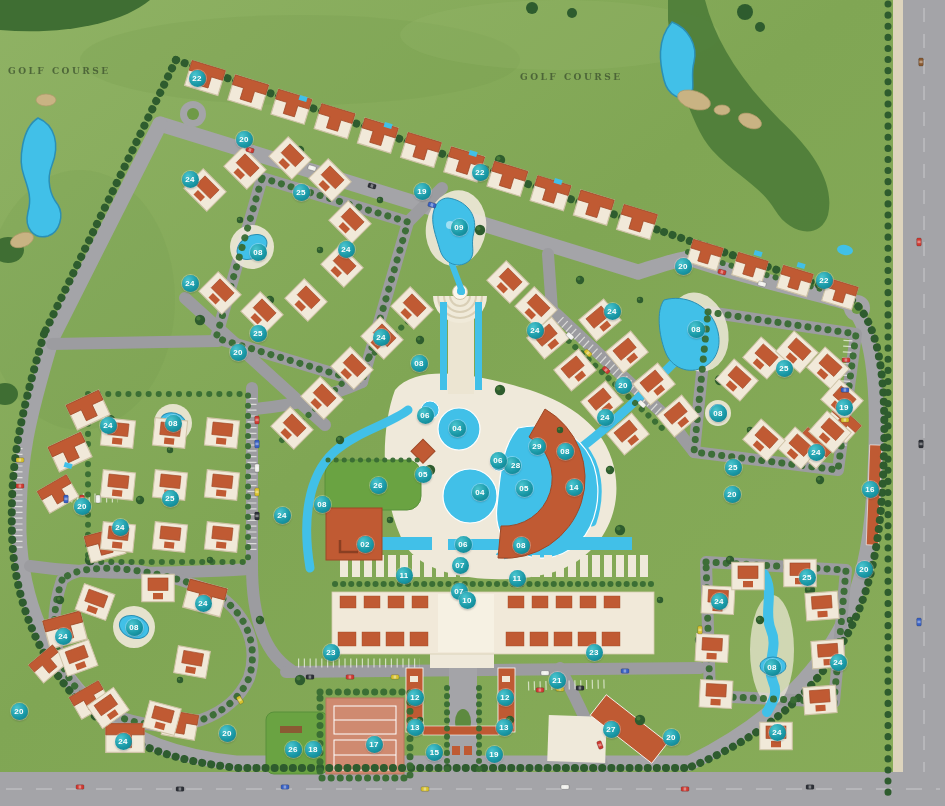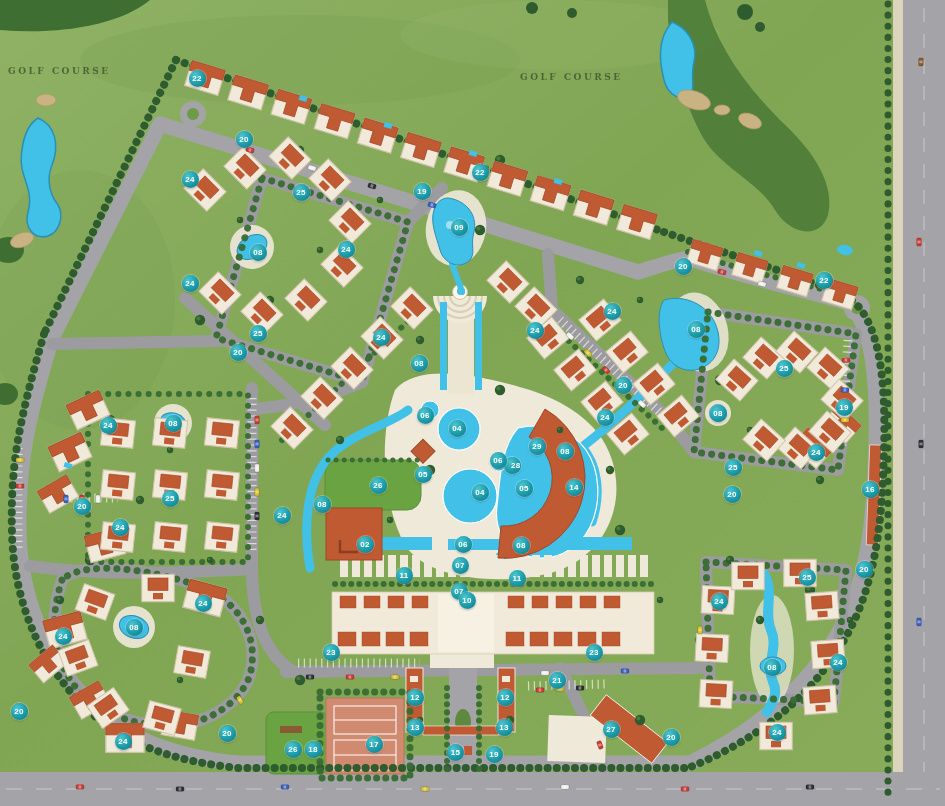--- a/index.html
+++ b/index.html
@@ -495,21 +495,21 @@
       <div class="badge" style="left: 218.5px; top: 724.5px;">20</div>
       <div class="badge" style="left: 10.5px; top: 702.5px;">20</div>
       <div class="badge" style="left: 322.5px; top: 643.5px;">23</div>
       <div class="badge" style="left: 304.5px; top: 741px;">18</div>
       <div class="badge" style="left: 284.5px; top: 740.5px;">26</div>
       <div class="badge" style="left: 365.5px; top: 735.5px;">17</div>
       <div class="badge" style="left: 406.5px; top: 688.5px;">12</div>
       <div class="badge" style="left: 496.5px; top: 688.5px;">12</div>
       <div class="badge" style="left: 406.5px; top: 718.5px;">13</div>
       <div class="badge" style="left: 495.5px; top: 718.5px;">13</div>
-      <div class="badge" style="left: 447px; top: 743.5px;">15</div>
+      <div class="badge" style="left: 426px; top: 743.5px;">15</div>
       <div class="badge" style="left: 485.5px; top: 745.5px;">19</div>
       <div class="badge" style="left: 585.5px; top: 643.5px;">23</div>
       <div class="badge" style="left: 548.5px; top: 671.5px;">21</div>
       <div class="badge" style="left: 602.5px; top: 720.5px;">27</div>
       <div class="badge" style="left: 662.5px; top: 728.5px;">20</div>
       <div class="badge" style="left: 710.5px; top: 592.5px;">24</div>
       <div class="badge" style="left: 798.5px; top: 568.5px;">25</div>
       <div class="badge" style="left: 855.5px; top: 560.5px;">20</div>
       <div class="badge" style="left: 763.5px; top: 658.5px;">08</div>
       <div class="badge" style="left: 829.5px; top: 653.5px;">24</div>

